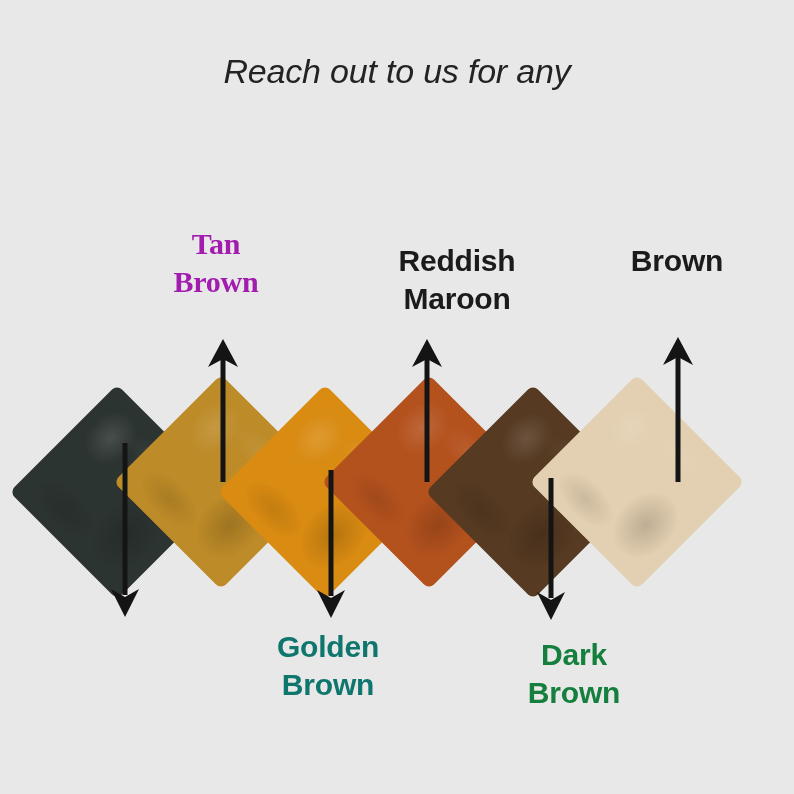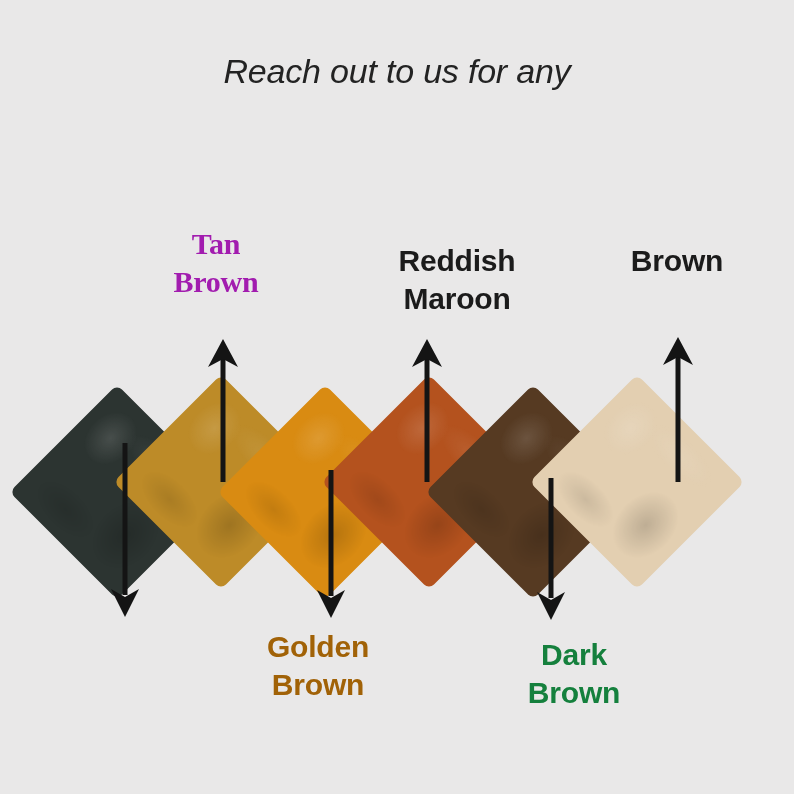--- a/index.html
+++ b/index.html
@@ -149,18 +149,18 @@
       <path d="M21 3 L6 31 L21 23 L36 31 Z" fill="#141414"></path>
     </svg>
   </div>
 
   <div class="label" style="left: 135px; top: 225px; width: 162px; color: #a21caf; font-family: Liberation Serif, serif;">Tan
 Brown</div>
   <div class="label" style="left: 352px; top: 242px; width: 210px; color: rgb(27, 27, 27);">Reddish
 Maroon</div>
   <div class="label" style="left: 596px; top: 242px; width: 162px; color: rgb(27, 27, 27);">Brown</div>
 
-  <div class="label" style="left: 225px; top: 628px; width: 186px; color: #a16207;">Golden
+  <div class="label" style="left: 235px; top: 628px; width: 186px; color: #0f766e;">Golden
 Brown</div>
   <div class="label" style="left: 486px; top: 636px; width: 176px; color: #15803d;">Dark
 Brown</div>
 
 </div>
 
 </body></html>

